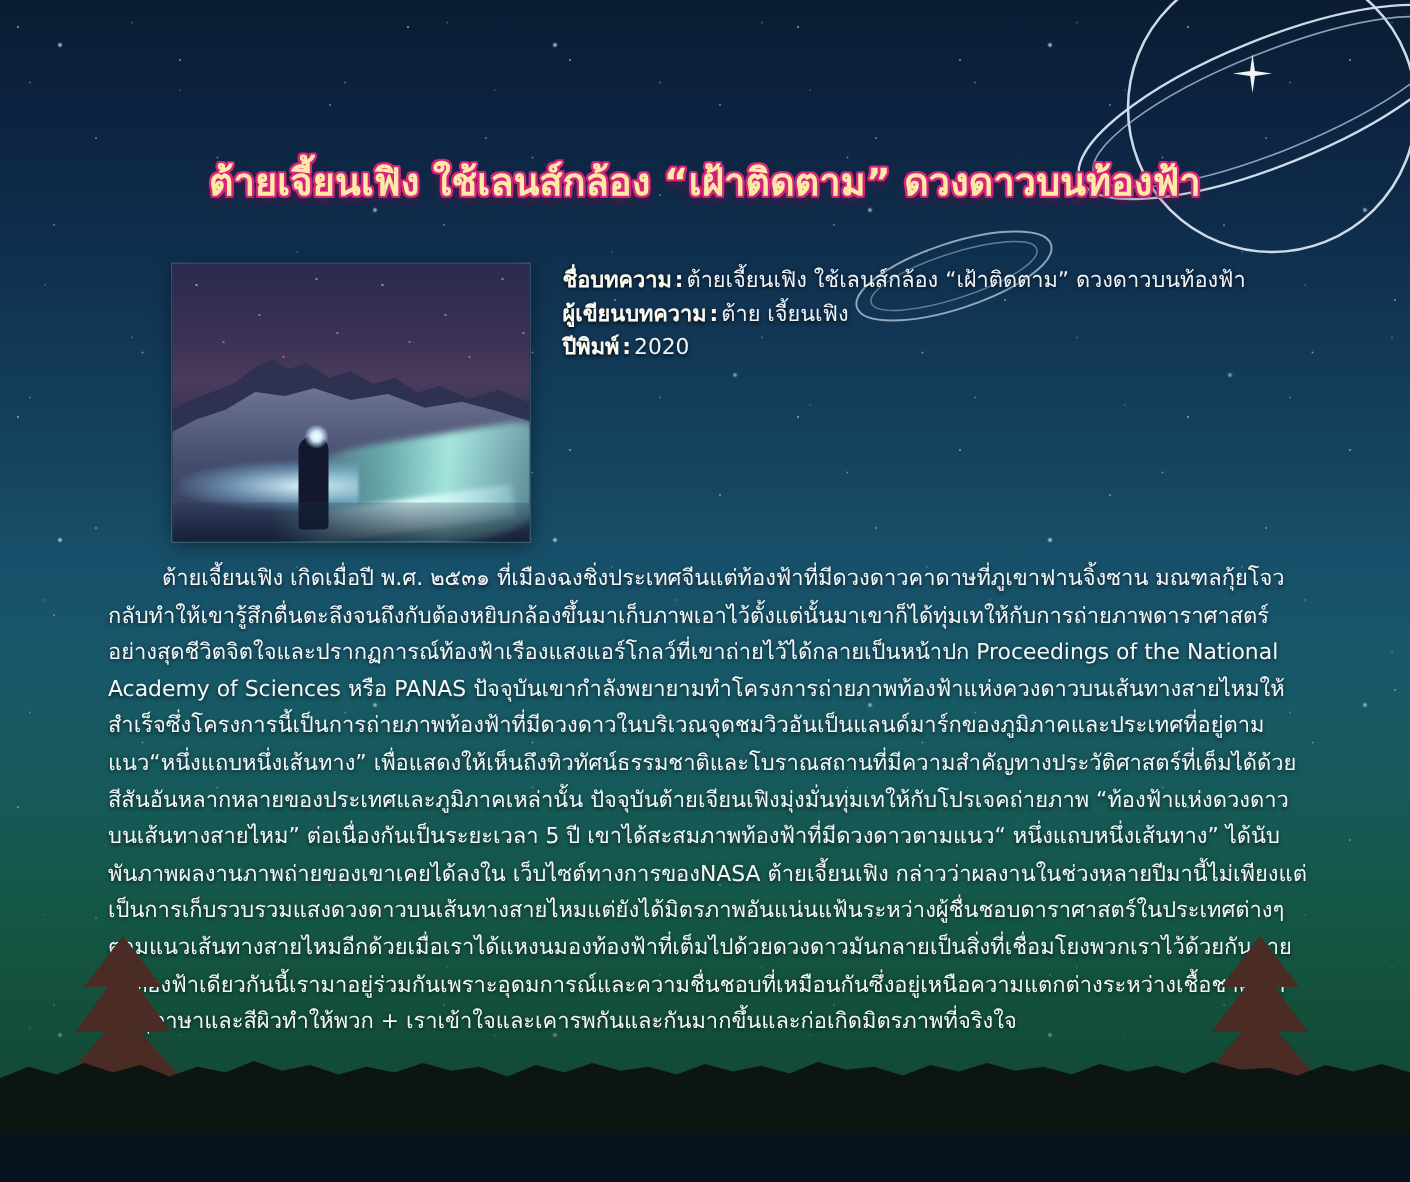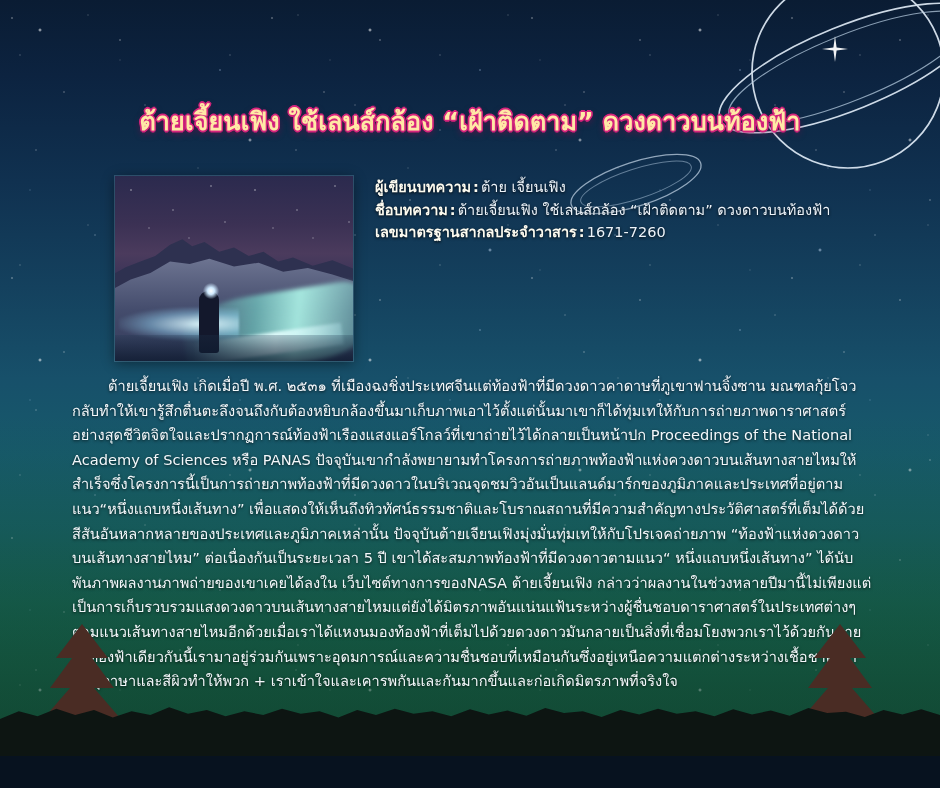--- a/index.html
+++ b/index.html
@@ -259,27 +259,27 @@
     <div class="road"></div>
     <div class="road2"></div>
     <div class="beam"></div>
     <div class="figure"></div>
     <div class="headlamp"></div>
     <div class="ground"></div>
   </figure>
 
   <div class="meta">
     <div class="meta-row">
+      <span class="meta-label">ชื่อบทความ</span><span class="meta-sep">:</span><span class="meta-value">ต้ายเจี้ยนเฟิง ใช้เลนส์กล้อง “เฝ้าติดตาม” ดวงดาวบนท้องฟ้า</span>
+    </div>
+    <div class="meta-row">
       <span class="meta-label">ผู้เขียนบทความ</span><span class="meta-sep">:</span><span class="meta-value">ต้าย เจี้ยนเฟิง</span>
     </div>
     <div class="meta-row">
-      <span class="meta-label">ชื่อบทความ</span><span class="meta-sep">:</span><span class="meta-value">ต้ายเจี้ยนเฟิง ใช้เลนส์กล้อง “เฝ้าติดตาม” ดวงดาวบนท้องฟ้า</span>
-    </div>
-    <div class="meta-row">
-      <span class="meta-label">เลขมาตรฐานสากลประจำวาสาร</span><span class="meta-sep">:</span><span class="meta-value">1671-7260</span>
+      <span class="meta-label">ปีพิมพ์</span><span class="meta-sep">:</span><span class="meta-value">2020</span>
     </div>
   </div>
 
   <div class="body-copy">
     <p>ต้ายเจี้ยนเฟิง เกิดเมื่อปี พ.ศ. ๒๕๓๑ ที่เมืองฉงชิ่งประเทศจีนแต่ท้องฟ้าที่มีดวงดาวคาดาษที่ภูเขาฟานจิ้งซาน มณฑลกุ้ยโจว กลับทำให้เขารู้สึกตื่นตะลึงจนถึงกับต้องหยิบกล้องขึ้นมาเก็บภาพเอาไว้ตั้งแต่นั้นมาเขาก็ได้ทุ่มเทให้กับการถ่ายภาพดาราศาสตร์อย่างสุดชีวิตจิตใจและปรากฏการณ์ท้องฟ้าเรืองแสงแอร์โกลว์ที่เขาถ่ายไว้ได้กลายเป็นหน้าปก Proceedings of the National Academy of Sciences หรือ PANAS ปัจจุบันเขากำลังพยายามทำโครงการถ่ายภาพท้องฟ้าแห่งควงดาวบนเส้นทางสายไหมให้สำเร็จซึ่งโครงการนี้เป็นการถ่ายภาพท้องฟ้าที่มีดวงดาวในบริเวณจุดชมวิวอันเป็นแลนด์มาร์กของภูมิภาคและประเทศที่อยู่ตามแนว“หนึ่งแถบหนึ่งเส้นทาง”  เพื่อแสดงให้เห็นถึงทิวทัศน์ธรรมชาติและโบราณสถานที่มีความสำคัญทางประวัติศาสตร์ที่เต็มได้ด้วยสีสันอันหลากหลายของประเทศและภูมิภาคเหล่านั้น ปัจจุบันต้ายเจียนเฟิงมุ่งมั่นทุ่มเทให้กับโปรเจคถ่ายภาพ “ท้องฟ้าแห่งดวงดาวบนเส้นทางสายไหม” ต่อเนื่องกันเป็นระยะเวลา 5 ปี เขาได้สะสมภาพท้องฟ้าที่มีดวงดาวตามแนว“ หนึ่งแถบหนึ่งเส้นทาง” ได้นับพันภาพผลงานภาพถ่ายของเขาเคยได้ลงใน เว็บไซต์ทางการของNASA ต้ายเจี้ยนเฟิง กล่าวว่าผลงานในช่วงหลายปีมานี้ไม่เพียงแต่เป็นการเก็บรวบรวมแสงดวงดาวบนเส้นทางสายไหมแต่ยังได้มิตรภาพอันแน่นแฟ้นระหว่างผู้ชื่นชอบดาราศาสตร์ในประเทศต่างๆตามแนวเส้นทางสายไหมอีกด้วยเมื่อเราได้แหงนมองท้องฟ้าที่เต็มไปด้วยดวงดาวมันกลายเป็นสิ่งที่เชื่อมโยงพวกเราไว้ด้วยกันภายใต้ท้องฟ้าเดียวกันนี้เรามาอยู่ร่วมกันเพราะอุดมการณ์และความชื่นชอบที่เหมือนกันซึ่งอยู่เหนือความแตกต่างระหว่างเชื้อชาติเผ่าพันธุ์ภาษาและสีผิวทำให้พวก + เราเข้าใจและเคารพกันและกันมากขึ้นและก่อเกิดมิตรภาพที่จริงใจ</p>
   </div>
 
   <div class="forest">
     <div class="tree tree-left">
       <svg viewBox="0 0 96 112" xmlns="http://www.w3.org/2000/svg">

